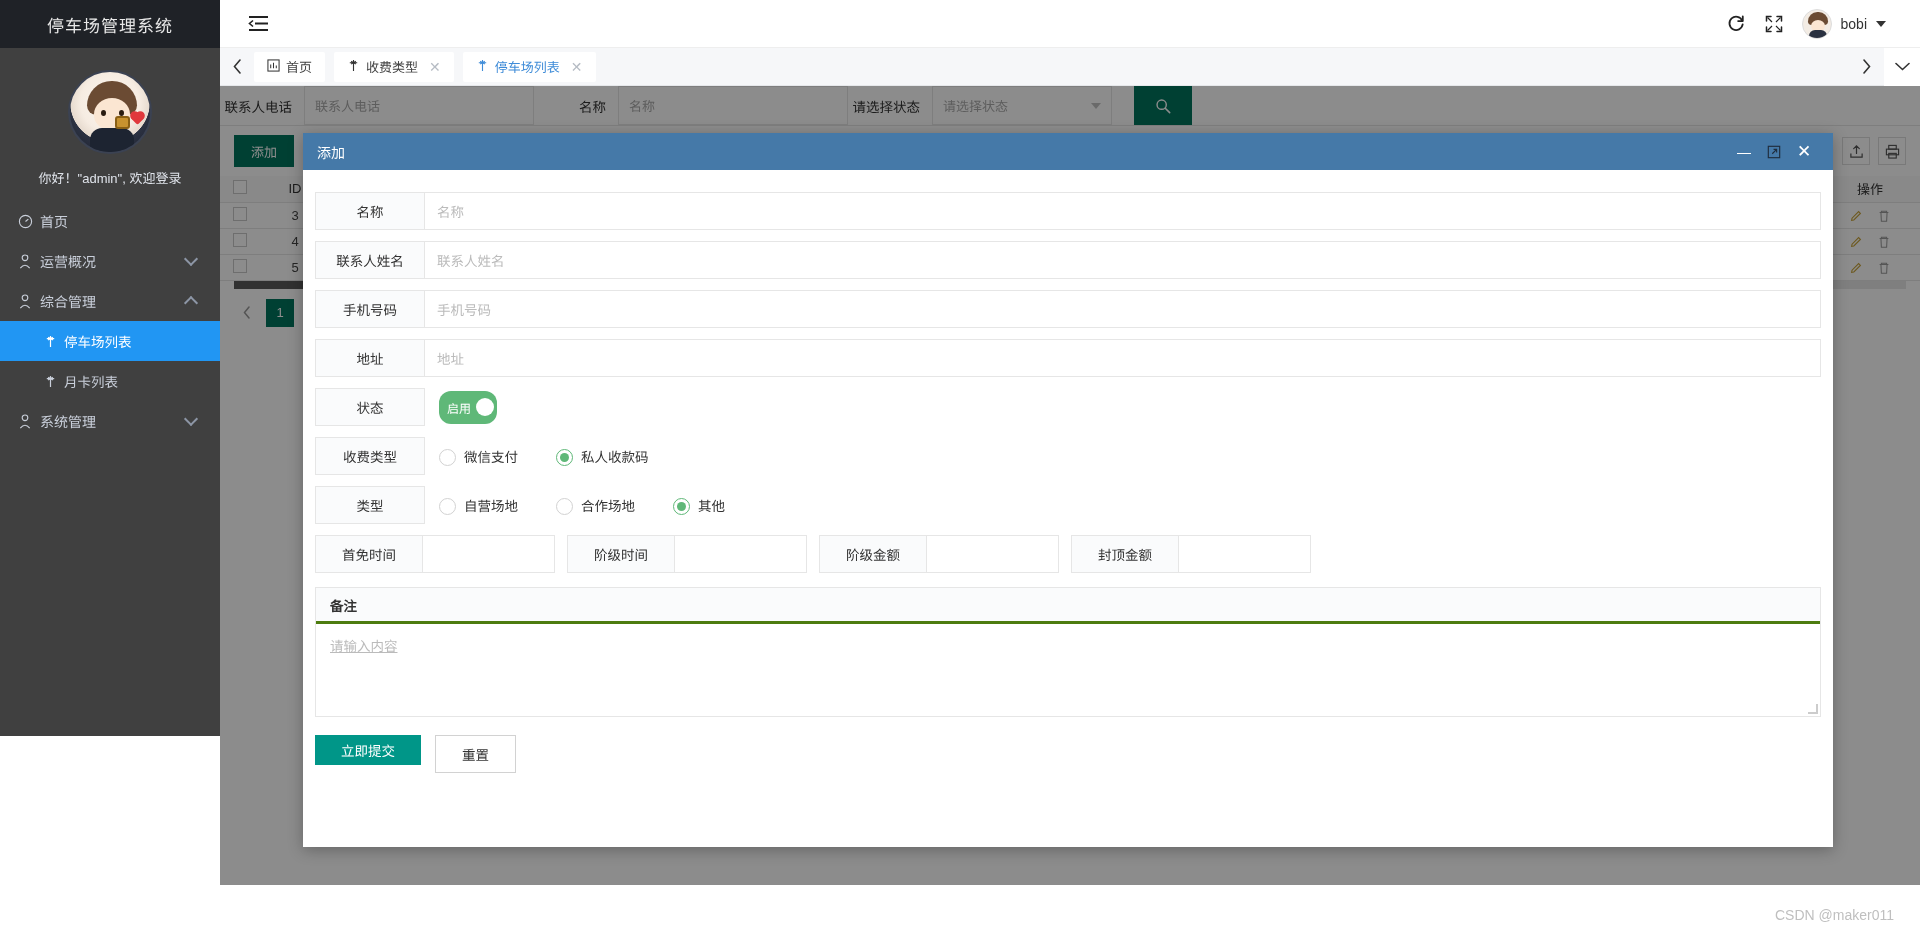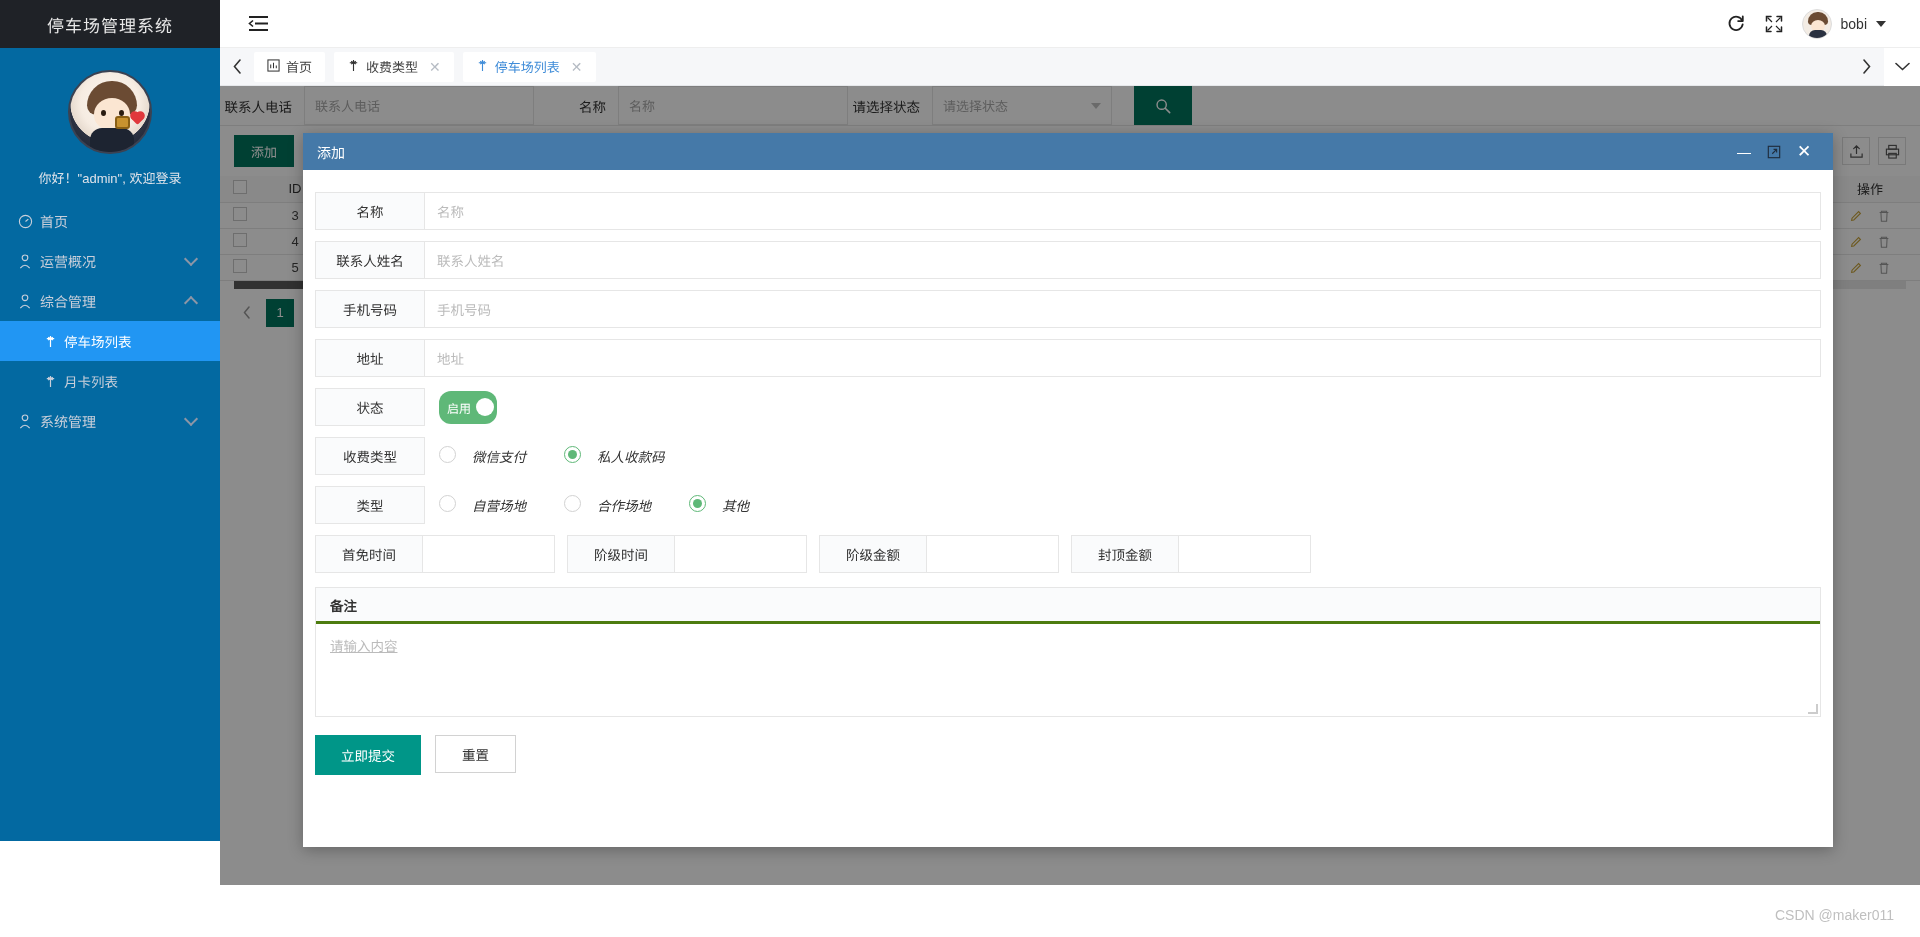--- a/index.html
+++ b/index.html
@@ -6,22 +6,22 @@
   * { box-sizing: border-box; margin: 0; padding: 0; }
   html, body {
     width: 1920px; height: 937px;
     font-family: "Liberation Sans", "DejaVu Sans", sans-serif;
     overflow: hidden; background: #fff;
   }
   #app { position: relative; width: 1920px; height: 937px; }
 
   
   .sidebar {
-    position: absolute; left: 0; top: 0; width: 220px; height: 841px;
-    background: #0369a1;
+    position: absolute; left: 0; top: 0; width: 220px; height: 736px;
+    background: #404040;
   }
   .sidebar-logo {
     height: 48px; background: #1f2227; color: #e8e8e8;
     display: flex; align-items: center; justify-content: center;
     font-size: 17px; letter-spacing: 1px;
   }
   .sidebar-profile { padding: 22px 0 14px; text-align: center; }
   .avatar-big {
     width: 84px; height: 84px; border-radius: 50%;
     margin: 0 auto; position: relative; overflow: hidden;
@@ -200,21 +200,21 @@
   }
 
   .switch {
     width: 58px; height: 33px; border-radius: 12px; background: #5FB878;
     display: flex; align-items: center; justify-content: flex-start; cursor: pointer;
     padding: 0 4px; position: relative;
   }
   .switch .sw-text { color: #fff; font-size: 12px; margin-left: 4px; }
   .switch .knob { position: absolute; right: 3px; width: 18px; height: 18px; border-radius: 50%; background: #fff; }
 
-  .radio-item { display: flex; align-items: flex-start; gap: 16px; margin-right: 38px; cursor: pointer; font-style: italic; }
+  .radio-item { display: flex; align-items: flex-end; gap: 8px; margin-right: 38px; cursor: pointer; }
   .radio-dot {
     width: 17px; height: 17px; border-radius: 50%; border: 1px solid #d2d2d2; background: #fff;
     display: flex; align-items: center; justify-content: center;
   }
   .radio-item.checked .radio-dot { border-color: #5FB878; }
   .radio-item.checked .radio-dot::after {
     content: ""; width: 9px; height: 9px; border-radius: 50%; background: #5FB878;
   }
   .radio-label { font-size: 13.5px; color: #333; }
 
@@ -232,21 +232,21 @@
     height: 92px; padding: 11px 14px; font-size: 13.5px; color: #bbb; background: #fff;
     position: relative;
     text-decoration: underline;
   }
   .memo-area .resize {
     position: absolute; right: 2px; bottom: 2px; width: 10px; height: 10px;
     border-right: 2px solid #ccc; border-bottom: 2px solid #ccc;
   }
   .btn-row { display: flex; gap: 14px; }
   .btn-primary {
-    background: #009688; color: #fff; font-size: 13.5px; height: 40px;
+    background: #009688; color: #fff; font-size: 13.5px; height: 30px;
     padding: 0 26px; display: flex; align-items: center; justify-content: center;
     cursor: pointer; border: none;
   }
   .btn-reset {
     background: #fff; color: #333; font-size: 13.5px; height: 38px;
     padding: 0 26px; display: flex; align-items: center; justify-content: center;
     cursor: pointer; border: 1px solid #d2d2d2;
   }
 
   .watermark {

